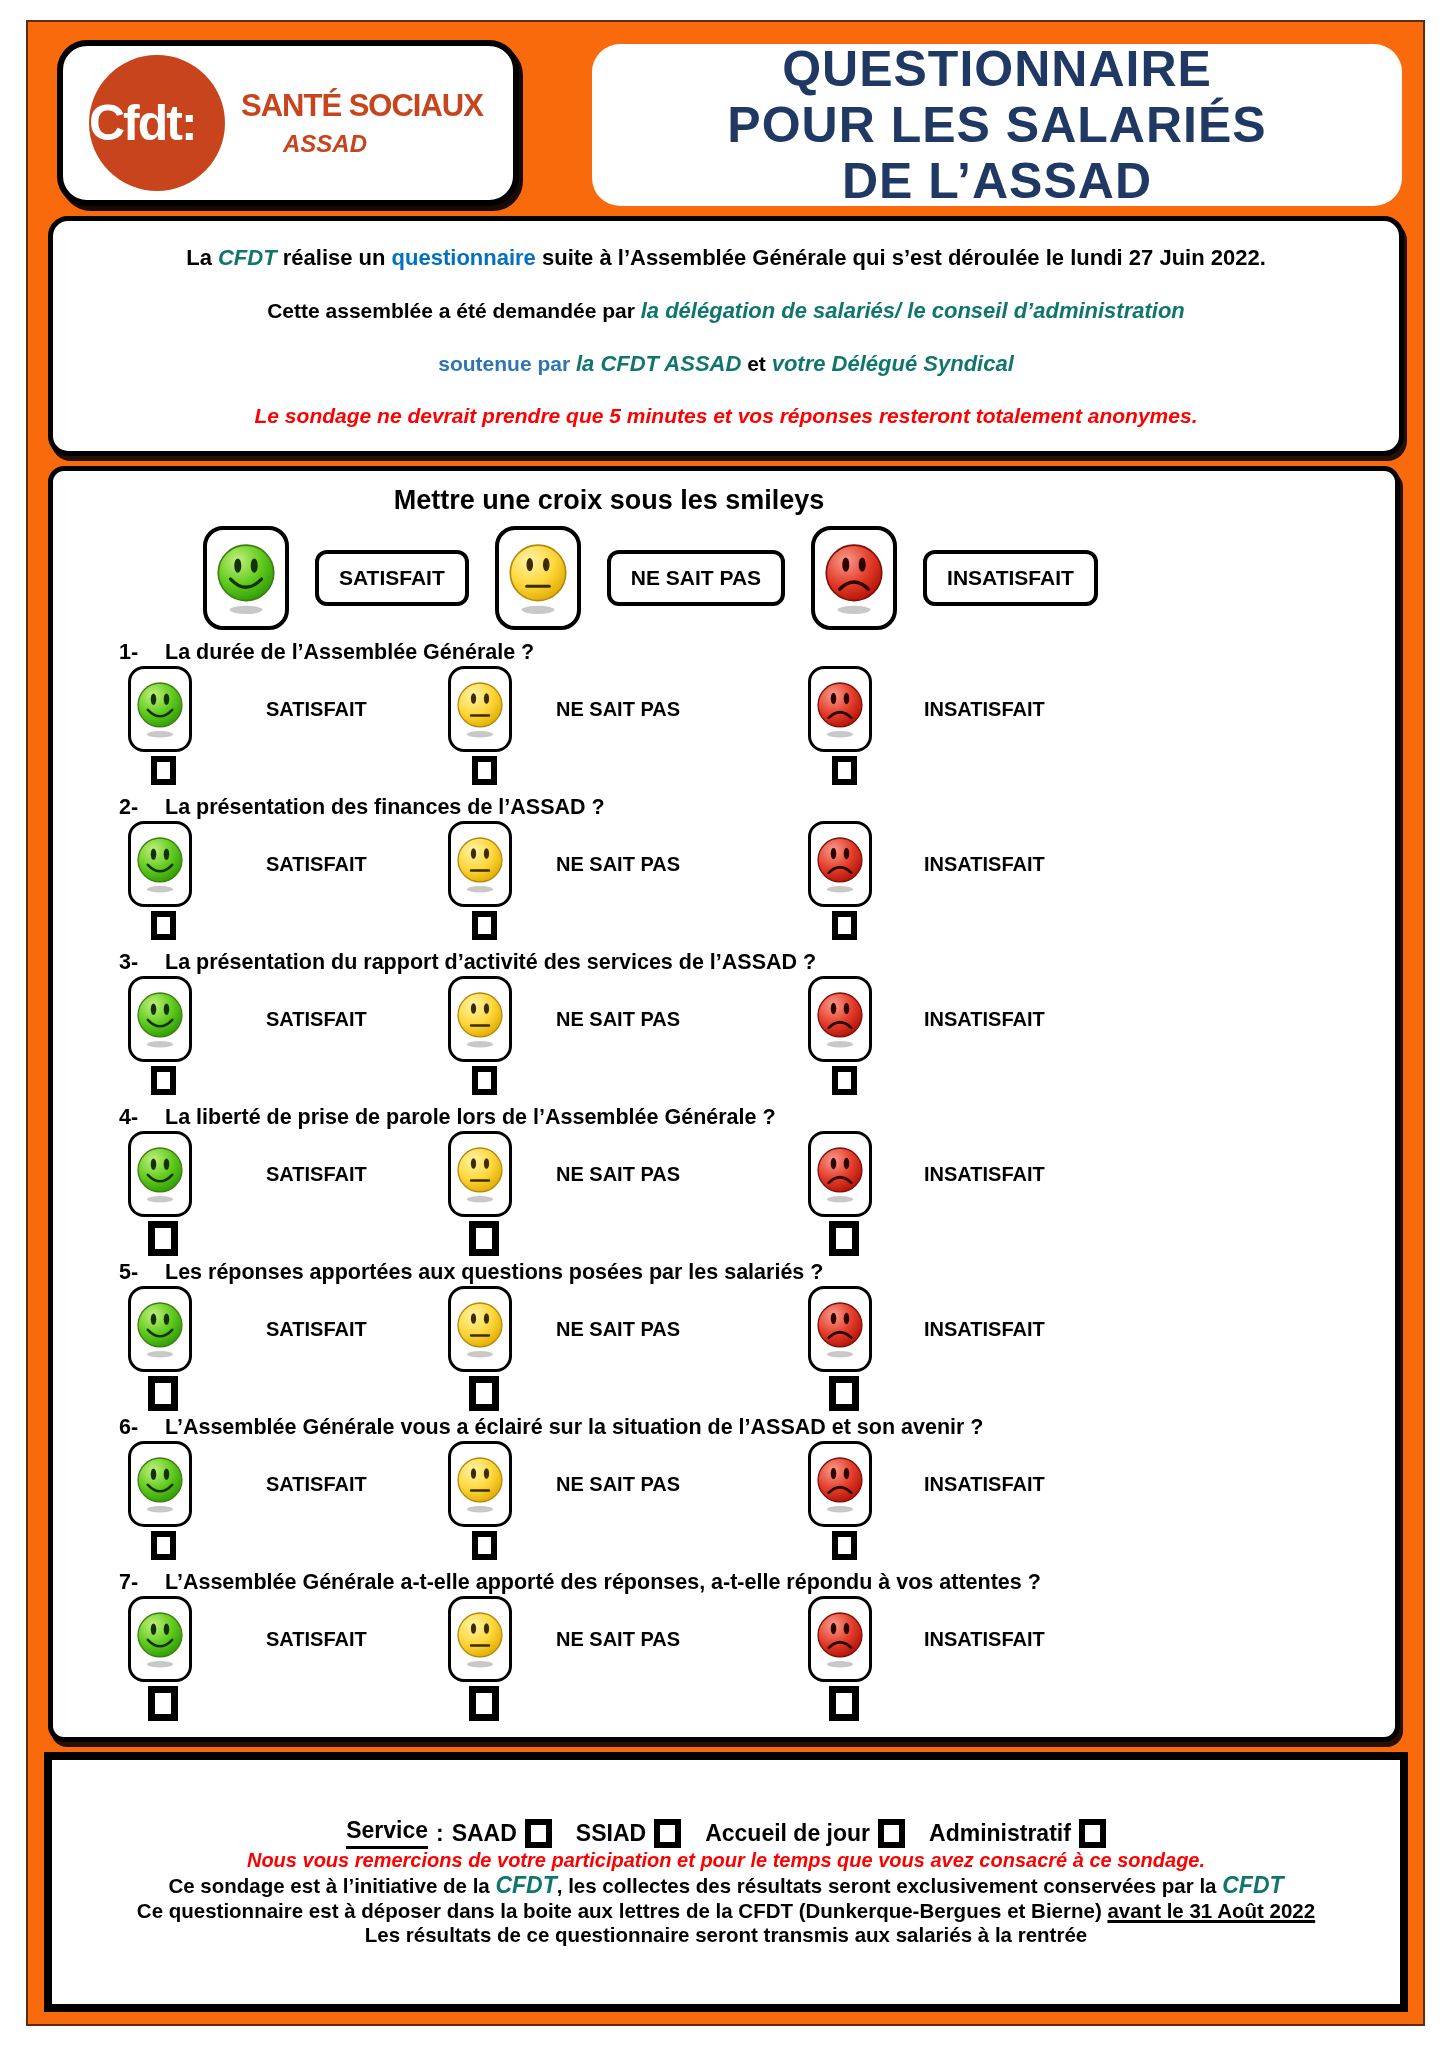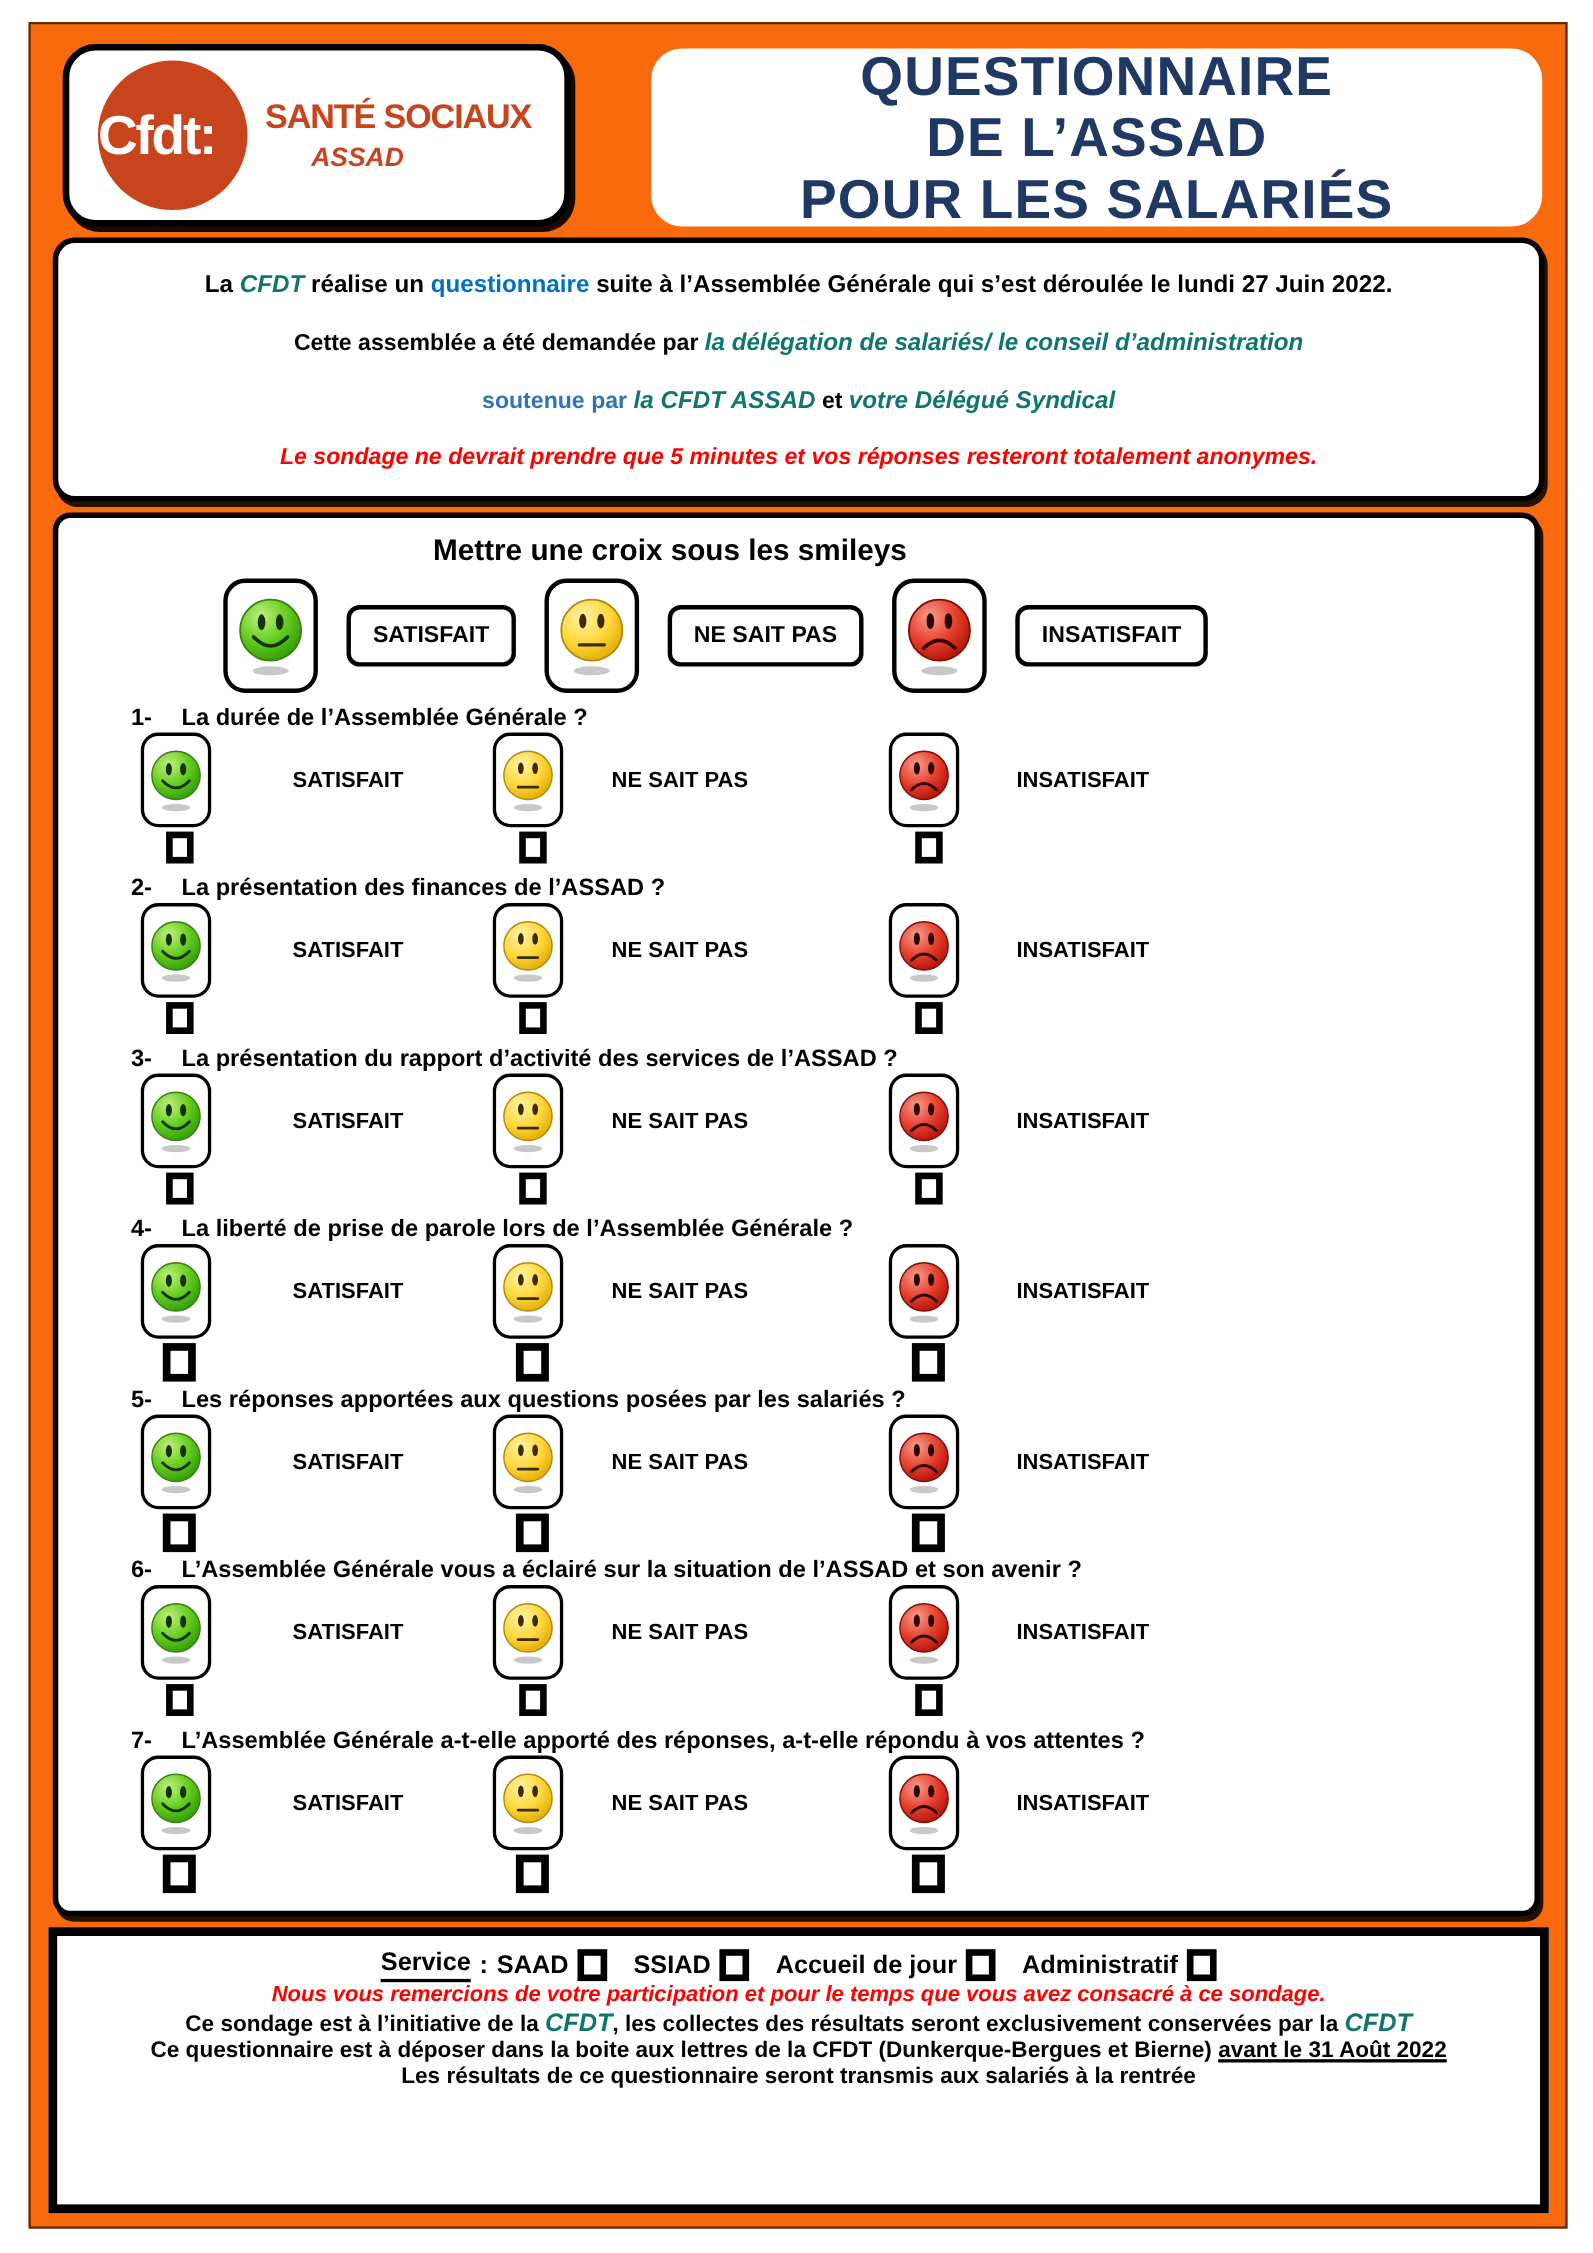--- a/index.html
+++ b/index.html
@@ -83,21 +83,21 @@
   .cb-cell{display:flex;justify-content:center}
   .cb1{grid-column:1}.cb2{grid-column:3}.cb3{grid-column:5}
   .checkbox{display:block;width:13px;height:17px;border:6px solid #000;background:#fff}
   #questions .question:nth-child(4) .checkbox,
   #questions .question:nth-child(5) .checkbox,
   #questions .question:nth-child(7) .checkbox{width:16px;height:21px;border-width:7px}
   
   .footer-box{
     position:absolute;left:44px;top:1752px;width:1364px;height:260px;box-sizing:border-box;
     background:#fff;border:8px solid #000;
-    display:flex;flex-direction:column;justify-content:flex-start;
+    display:flex;flex-direction:column;justify-content:center;
     text-align:center;padding:10px 24px;
   }
   .footer-box p{margin:0;white-space:nowrap}
   .service-line{font-size:23px;font-weight:bold;display:flex;align-items:center;justify-content:center;gap:8px}
   .service-label{border-bottom:3px solid #000;padding-bottom:2px}
   .svc-cb{display:inline-block;width:15px;height:17px;border:6px solid #000;background:#fff;margin-right:16px}
   .svc-cb:last-child{margin-right:0}
   .f-red{color:#FF0000;font-style:italic;font-weight:bold;font-size:20px}
   .f3,.f4,.f5{font-size:20.5px;font-weight:bold}
   .f3 .em-o{font-size:23px}
@@ -133,22 +133,22 @@
     <span>Cfdt:</span>
   </div>
   <div class="logo-right">
     <div class="logo-org">SANTÉ SOCIAUX</div>
     <div class="logo-sub">ASSAD</div>
   </div>
 </div>
 
 <div class="title-box">
   <div>QUESTIONNAIRE</div>
+  <div>POUR LES SALARIÉS</div>
   <div>DE L’ASSAD</div>
-  <div>POUR LES SALARIÉS</div>
 </div>
 
 <div class="intro-box">
   <p class="i1"><span>La </span><span class="em-o">CFDT</span><span> réalise un </span><span class="blue1">questionnaire</span><span> suite à l’Assemblée Générale qui s’est déroulée le lundi 27 Juin 2022.</span></p>
   <p class="i2"><span>Cette assemblée a été demandée par </span><span class="em-o">la délégation de salariés/ le conseil d’administration</span></p>
   <p class="i3"><span class="blue2">soutenue par </span><span class="em-o">la CFDT ASSAD</span><span> et </span><span class="em-o">votre Délégué Syndical</span></p>
   <p class="i4">Le sondage ne devrait prendre que 5 minutes et vos réponses resteront totalement anonymes.</p>
 </div>
 
 <div class="main-box">

